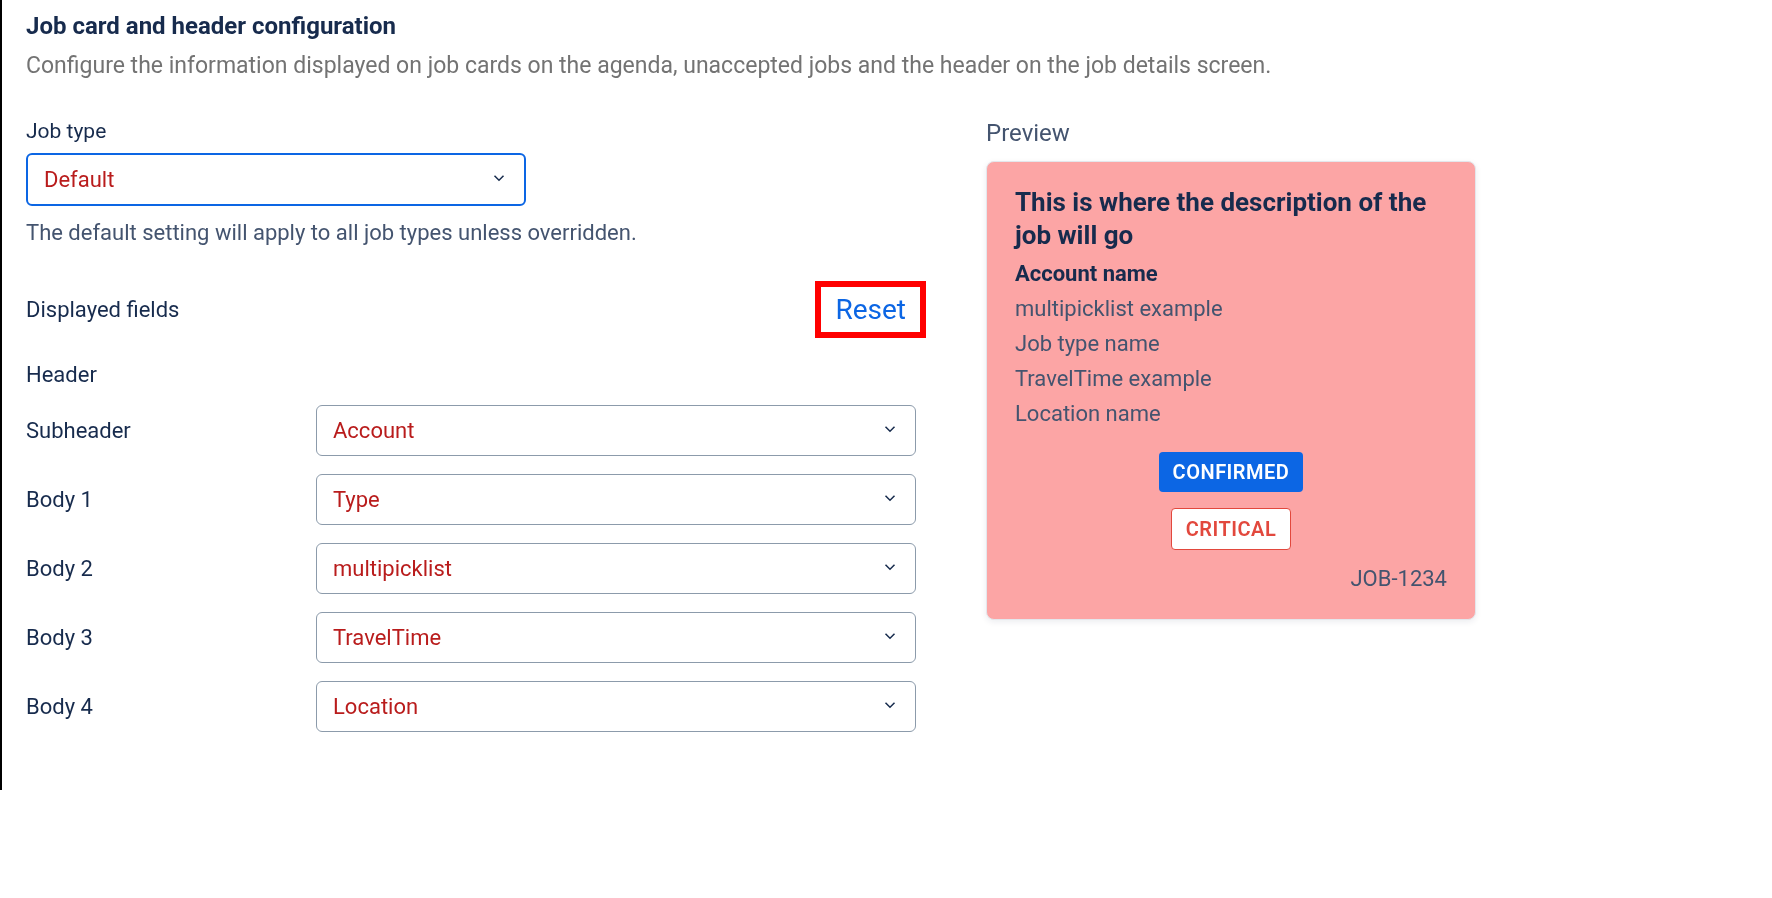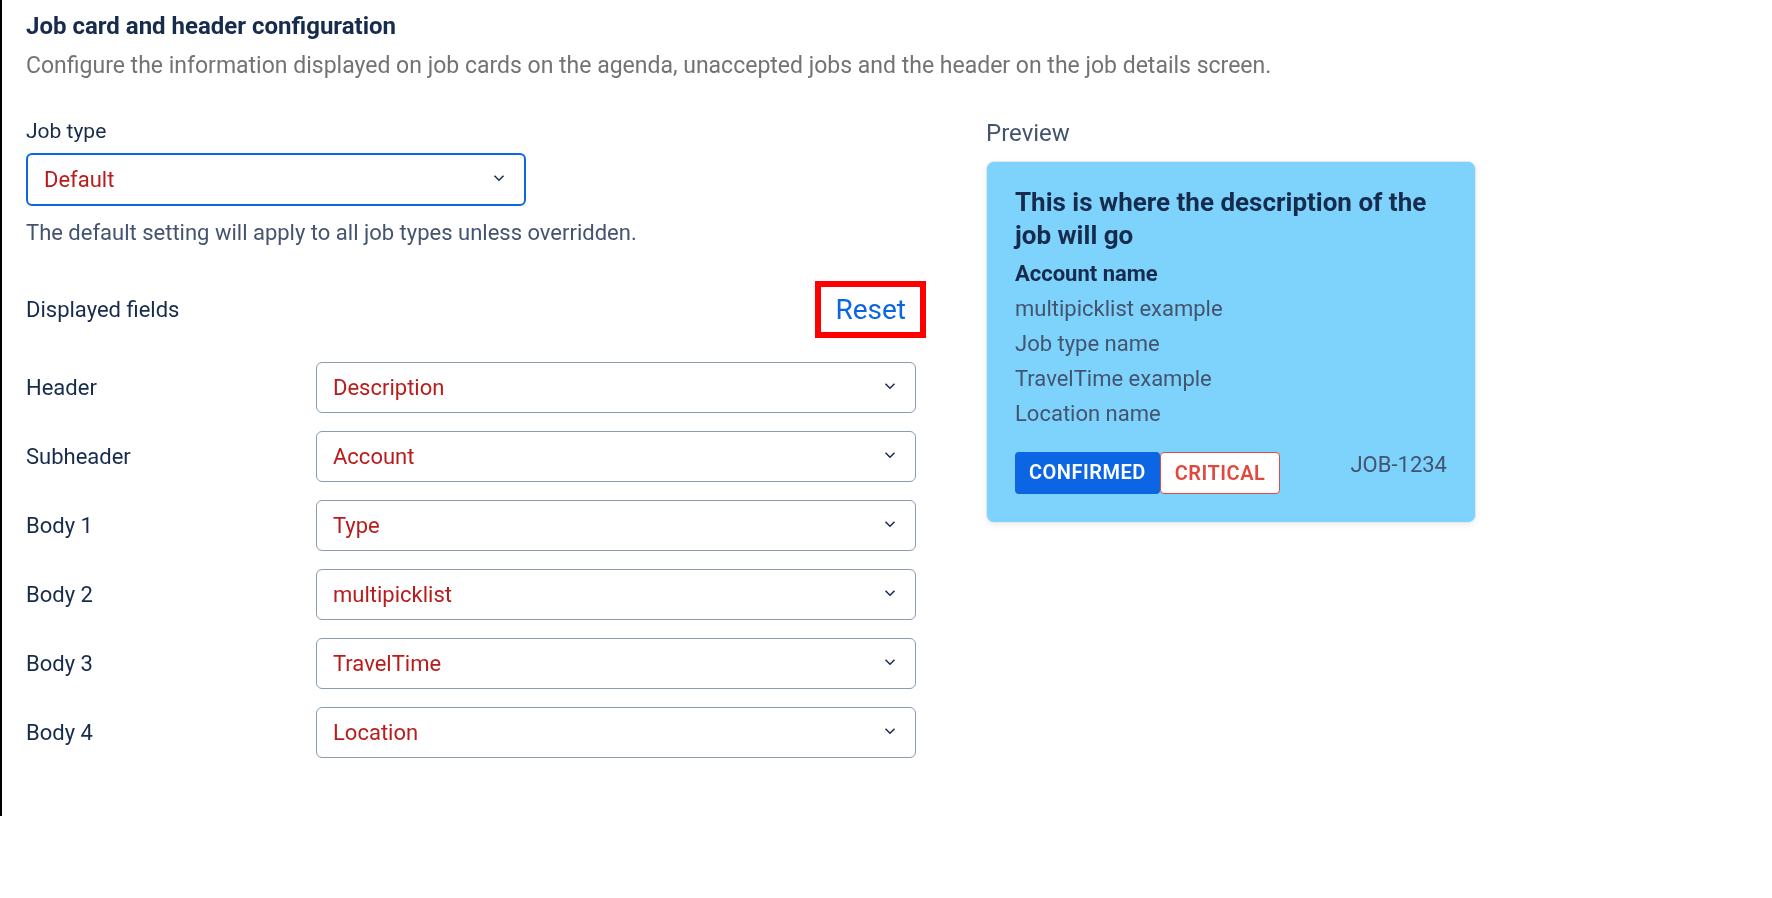--- a/index.html
+++ b/index.html
@@ -102,21 +102,21 @@
   .preview-label {
     font-size: 24px;
     color: #44546F;
     margin-bottom: 14px;
   }
   .preview-card {
     border: 1px solid #E4E7EC;
     border-radius: 8px;
     padding: 24px 28px 28px 28px;
     box-shadow: 0 2px 6px rgba(9,30,66,0.08);
-    background: #7dd3fc;
+    background: #fca5a5;
     width: 490px;
   }
   .preview-desc {
     font-size: 26px;
     font-weight: 700;
     color: #172B4D;
     line-height: 1.25;
     margin-bottom: 10px;
   }
   .preview-account {
@@ -125,21 +125,24 @@
     color: #172B4D;
     margin-bottom: 10px;
   }
   .preview-line {
     font-size: 22px;
     color: #44546F;
     margin-bottom: 10px;
   }
   .preview-footer {
     display: flex;
+    align-items: center;
+    gap: 16px;
     margin-top: 26px;
+    flex-direction: column;
   }
   .badge {
     font-size: 20px;
     font-weight: 600;
     padding: 8px 14px;
     border-radius: 4px;
     letter-spacing: 0.5px;
   }
   .badge-confirmed {
     background: #0C66E4;
@@ -178,26 +181,20 @@
 
     <div class="displayed-header-row">
       <div class="displayed-title">Displayed fields</div>
       <div class="reset-wrap">
         <span class="reset-link">Reset</span>
       </div>
     </div>
 
     <div class="field-row">
       <div class="field-row-label">Header</div>
-      <div class="select field-select">
-        <span>Description</span>
-        <span class="chevron"><svg viewBox="0 0 24 24">
-              <path d="M6 9l6 6 6-6"></path>
-            </svg></span>
-      </div>
     </div>
 
     <div class="field-row">
       <div class="field-row-label">Subheader</div>
       <div class="select field-select">
         <span>Account</span>
         <span class="chevron"><svg viewBox="0 0 24 24">
               <path d="M6 9l6 6 6-6"></path>
             </svg></span>
       </div>

